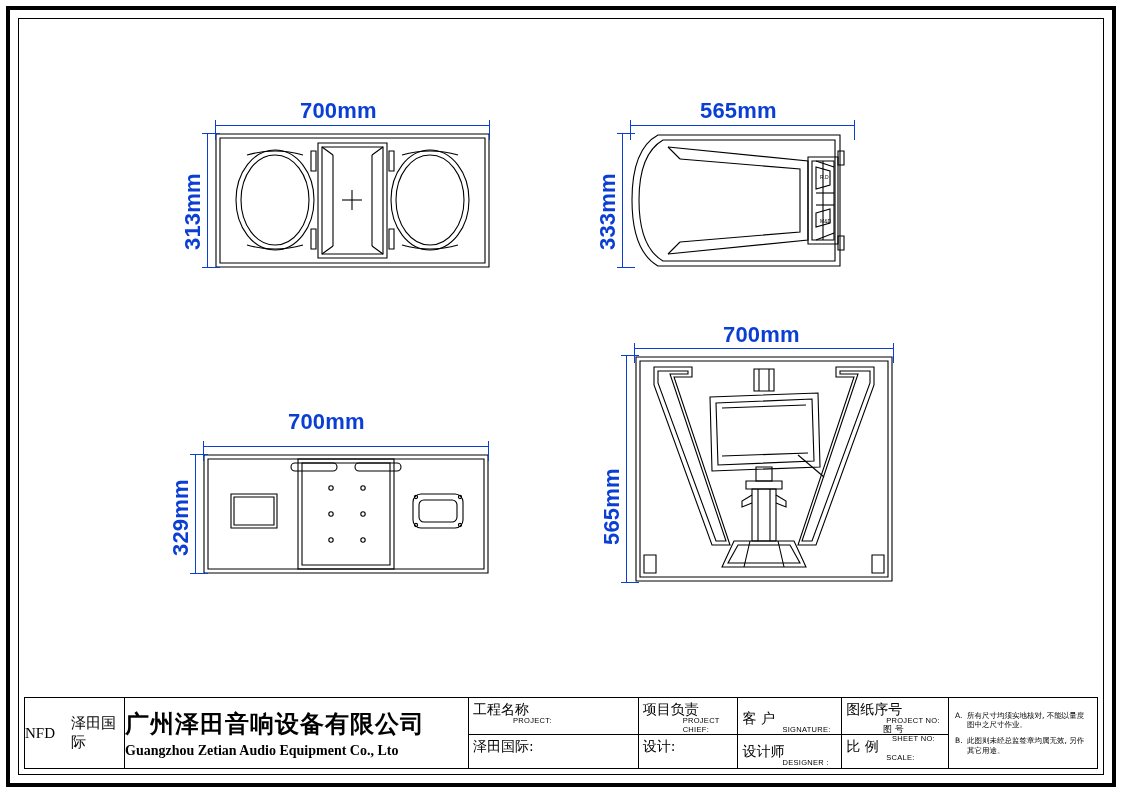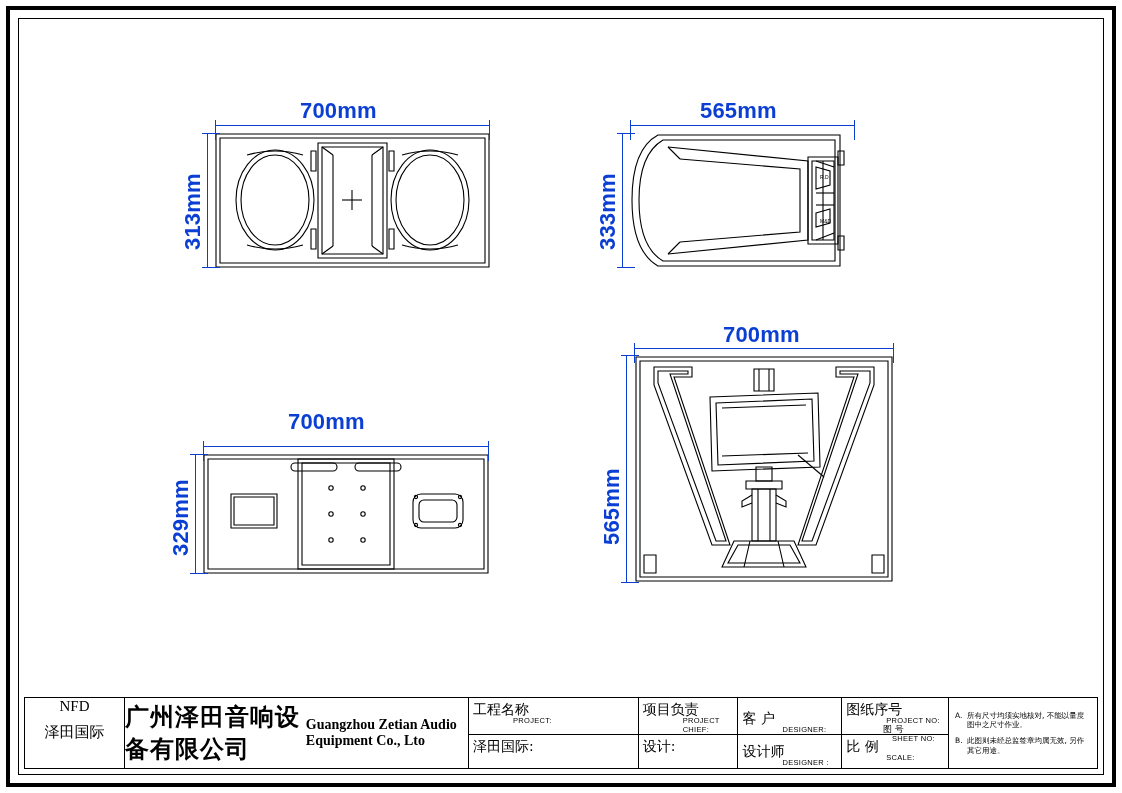--- a/index.html
+++ b/index.html
@@ -79,39 +79,39 @@
   }
   .tb-cell {
     border-right: 1.5px solid #000;
     box-sizing: border-box;
     position: relative;
   }
   .tb-cell:last-child { border-right: none; }
   .tb-nfd {
     width: 100px;
     display: flex;
-    flex-direction: column;
+    flex-direction: row;
     align-items: center;
-    gap: 8px;
+    justify-content: center;
+    gap: 16px;
   }
   .tb-nfd .l1 {
     font-size: 15px;
     color: #000;
     font-family: "Liberation Serif", serif;
   }
   .tb-nfd .l2 {
     font-size: 15px;
     color: #000;
     font-family: Liberation Mono, monospace;
   }
   .tb-logo {
     width: 344px;
     display: flex;
-    flex-direction: row;
-    align-items: center;
+    flex-direction: column;
     justify-content: center;
     gap: 3px;
   }
   .tb-logo .cn {
     font-size: 24px;
     font-weight: bold;
     color: #000;
     letter-spacing: 1px;
     font-family: "DejaVu Sans", sans-serif;
   }
@@ -355,21 +355,21 @@
         <div class="tb-field w1">
           <span class="f-cn">工程名称</span>
           <span class="f-en">PROJECT:</span>
         </div>
         <div class="tb-field w2">
           <span class="f-cn">项目负责</span>
           <span class="f-en">PROJECT CHIEF:</span>
         </div>
         <div class="tb-field w3">
           <span class="f-cn">客 户</span>
-          <span class="f-en">DESIGNER:</span>
+          <span class="f-en">SIGNATURE:</span>
         </div>
         <div class="tb-field w4">
           <span class="f-cn">图纸序号</span>
           <span class="f-en">PROJECT NO:</span>
         </div>
       </div>
       <div class="tb-row">
         <div class="tb-field w1">
           <span class="f-cn">泽田国际:</span>
           <span class="f-en"></span>

